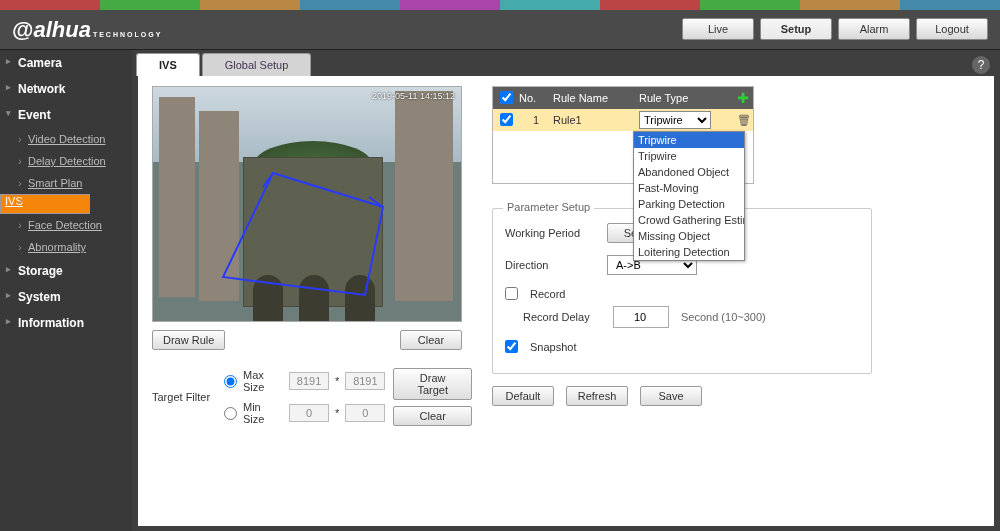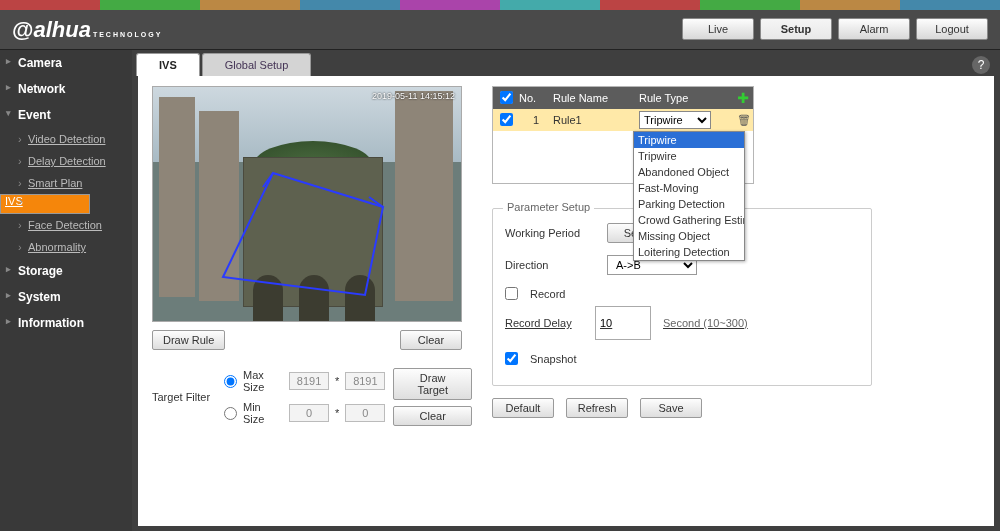--- a/index.html
+++ b/index.html
@@ -75,21 +75,21 @@
   .dropdown { position:absolute; left:140px; top:22px; width:112px; background:#fff; border:1px solid #888; z-index:10; font-size:11px; box-shadow:1px 1px 3px rgba(0,0,0,0.3); }
   .dropdown div { padding:2px 4px; white-space:nowrap; overflow:hidden; cursor:pointer; }
   .dropdown div.hi { background:#2a6fd6; color:#fff; }
 
   .paramset { margin-top:24px; border:1px solid #ccc; border-radius:2px; padding:14px 12px 10px 12px; position:relative; width:380px; }
   .paramset .legend { position:absolute; top:-8px; left:10px; background:#fff; padding:0 4px; font-size:11px; color:#666; }
   .prow { display:flex; align-items:center; gap:12px; margin-bottom:12px; font-size:11px; }
   .prow label.lab { width:90px; color:#333; }
   .sel { border:1px solid #999; background:#fff; height:20px; font-size:11px; padding:0 4px; width:90px; }
   .chk { display:flex; align-items:center; gap:12px; margin-bottom:10px; font-size:11px; }
-  .txt { width:56px; height:34px; border:1px solid #aaa; font-size:11px; padding:0 4px; }
+  .txt { width:56px; height:22px; border:1px solid #aaa; font-size:11px; padding:0 20px; }
   .hint { color:#666; }
 
   .actionrow { margin-top:12px; display:flex; gap:12px; }
 </style>
 </head>
 <body>
 
 <div class="topstrip">
   <span style="background:#b44"></span>
     <span style="background:#4a4"></span>
@@ -228,21 +228,21 @@
             <div class="btn">Setup</div>
           </div>
           <div class="prow">
             <label class="lab">Direction</label>
             <select class="sel"><option>A-&gt;B</option></select>
           </div>
           <div class="chk">
             <input type="checkbox" style="">
             <span>Record</span>
           </div>
-          <div class="prow" style="margin-top:-4px;text-decoration:underline;">
+          <div class="prow" style="margin-left:18px;margin-top:-4px;">
             <label class="lab" style="width:78px">Record Delay</label>
             <input class="txt" value="10" style="">
             <span class="hint">Second (10~300)</span>
           </div>
           <div class="chk">
             <input type="checkbox" checked="" style="">
             <span>Snapshot</span>
           </div>
         </div>
 

